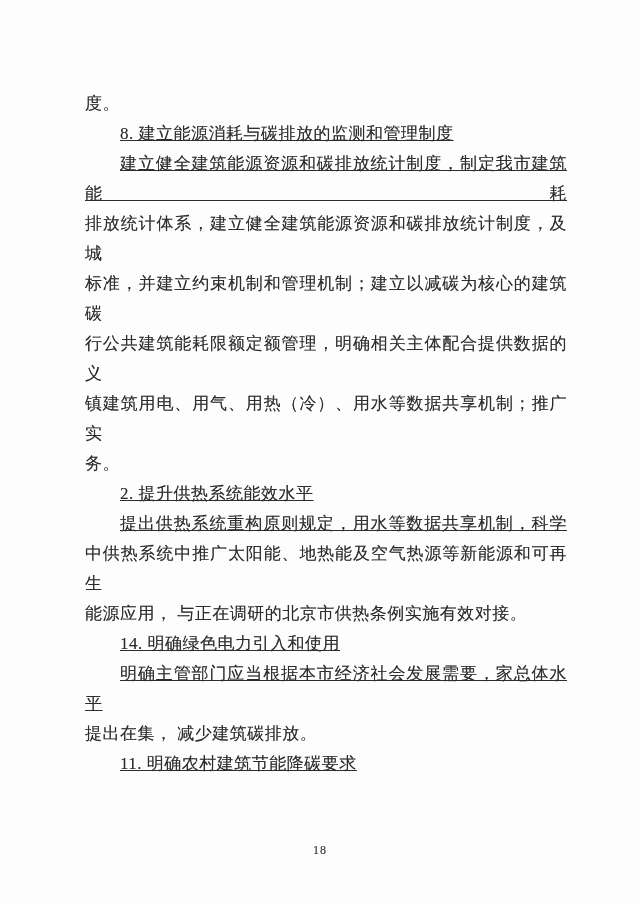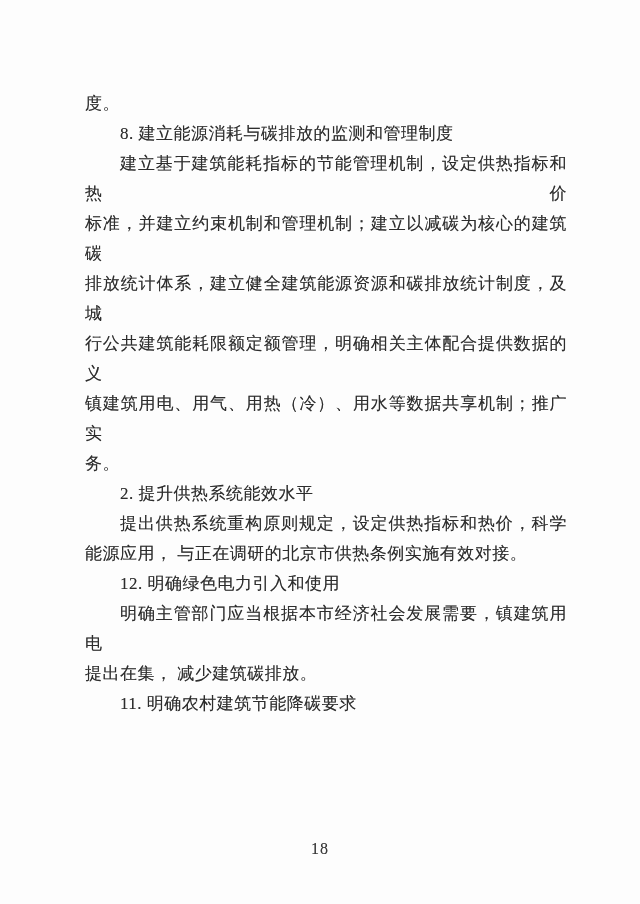--- a/index.html
+++ b/index.html
@@ -30,50 +30,52 @@
     white-space: nowrap;
     text-align: left;
   }
   .line.fill {
     white-space: normal;
     text-align: justify;
     text-align-last: justify;
   }
   .line.indent {
     text-indent: 35px;
+    text-decoration: underline;
   }
   .page-number {
     position: absolute;
     bottom: 46px;
     left: 0;
     right: 0;
     text-align: center;
-    font-size: 16px;
+    font-size: 12px;
     letter-spacing: 1px;
     color: #3a3a3a;
   }
 </style>
 </head>
 <body>
 
 <div class="page">
   <div class="body-text">
     <div id="lines">
         <div class="line">度。</div>
         <div class="line indent">8. 建立能源消耗与碳排放的监测和管理制度</div>
-        <div class="line indent fill">建立基于建筑能耗指标的节能管理机制，设定供热指标和热价</div>
+        <div class="line indent fill">建立健全建筑能源资源和碳排放统计制度，制定我市建筑能耗</div>
+        <div class="line fill">排放统计体系，建立健全建筑能源资源和碳排放统计制度，及城</div>
         <div class="line fill">标准，并建立约束机制和管理机制；建立以减碳为核心的建筑碳</div>
-        <div class="line fill">排放统计体系，建立健全建筑能源资源和碳排放统计制度，及城</div>
         <div class="line fill">行公共建筑能耗限额定额管理，明确相关主体配合提供数据的义</div>
         <div class="line fill">镇建筑用电、用气、用热（冷）、用水等数据共享机制；推广实</div>
         <div class="line">务。</div>
         <div class="line indent">2. 提升供热系统能效水平</div>
-        <div class="line indent fill">提出供热系统重构原则规定，设定供热指标和热价，科学</div>
+        <div class="line indent fill">提出供热系统重构原则规定，用水等数据共享机制，科学</div>
+        <div class="line fill">中供热系统中推广太阳能、地热能及空气热源等新能源和可再生</div>
         <div class="line">能源应用， 与正在调研的北京市供热条例实施有效对接。</div>
-        <div class="line indent">12. 明确绿色电力引入和使用</div>
-        <div class="line indent fill">明确主管部门应当根据本市经济社会发展需要，镇建筑用电</div>
+        <div class="line indent">14. 明确绿色电力引入和使用</div>
+        <div class="line indent fill">明确主管部门应当根据本市经济社会发展需要，家总体水平</div>
         <div class="line">提出在集， 减少建筑碳排放。</div>
         <div class="line indent">11. 明确农村建筑节能降碳要求</div>
       </div>
 
   </div>
   <div class="page-number">18</div>
 </div>
 
 </body></html>

